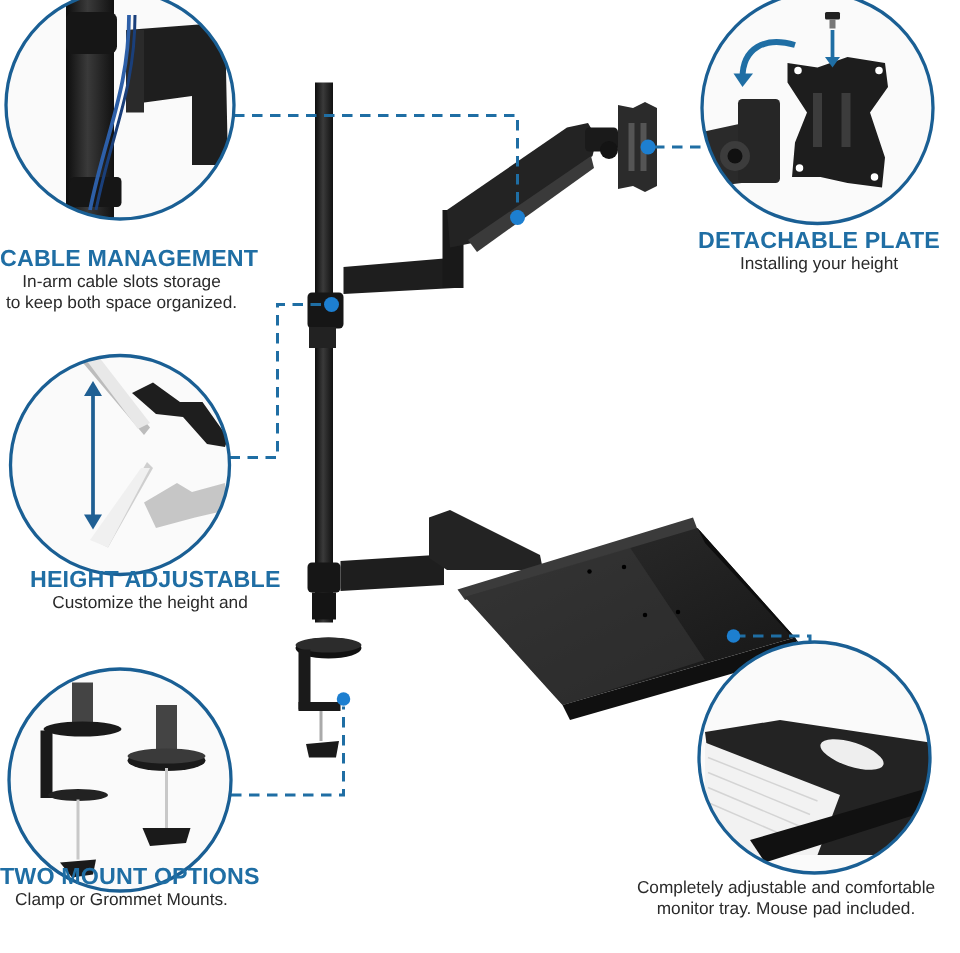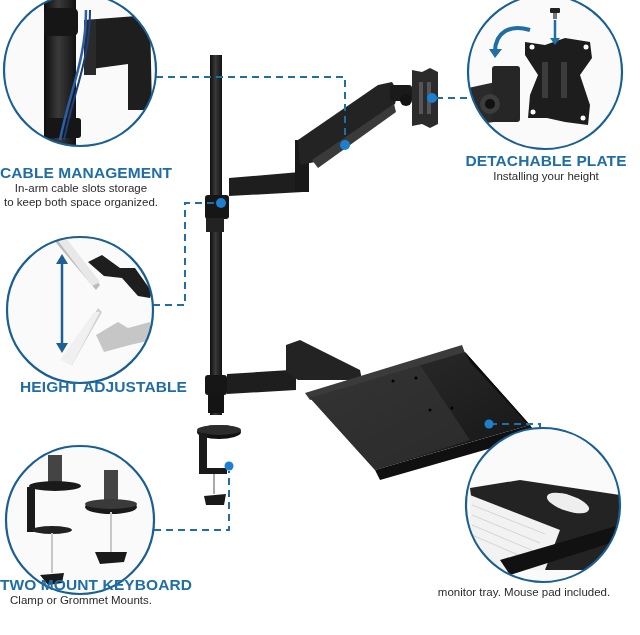--- a/index.html
+++ b/index.html
@@ -223,23 +223,25 @@
     <div class="desc">to keep both space organized.</div>
   </div>
 
   <div class="feature" id="f-detach">
     <div class="title">DETACHABLE PLATE</div>
     <div class="desc">Installing your height</div>
   </div>
 
   <div class="feature" id="f-height">
     <div class="title">HEIGHT ADJUSTABLE</div>
+    <div class="desc">Customize the height and</div>
   </div>
 
   <div class="feature" id="f-mount">
-    <div class="title">TWO MOUNT KEYBOARD</div>
+    <div class="title">TWO MOUNT OPTIONS</div>
     <div class="desc">Clamp or Grommet Mounts.</div>
   </div>
 
   <div class="feature" id="f-tray">
+    <div class="desc">Completely adjustable and comfortable</div>
     <div class="desc">monitor tray. Mouse pad included.</div>
   </div>
 </div>
 
 </body></html>

